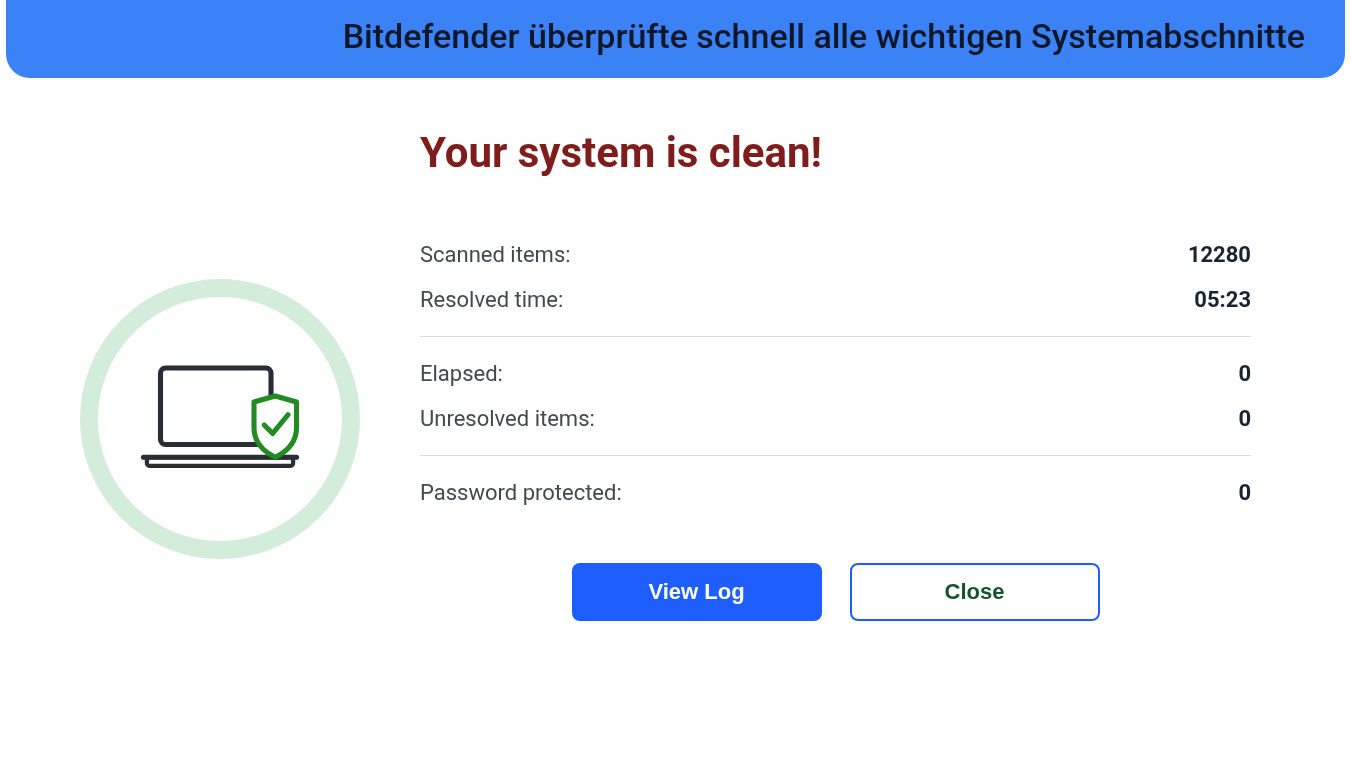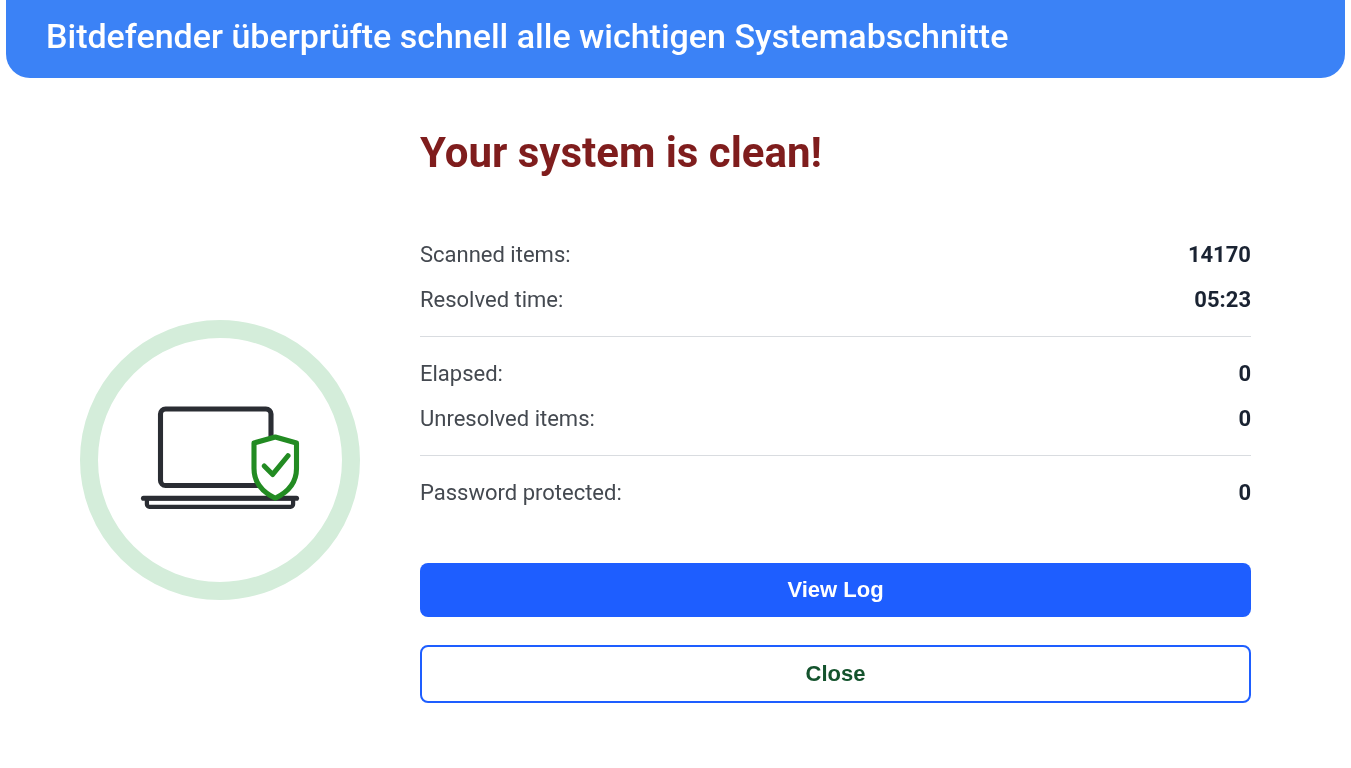--- a/index.html
+++ b/index.html
@@ -10,22 +10,22 @@
     body {
       font-family: -apple-system, BlinkMacSystemFont, "Segoe UI", Roboto, Helvetica, Arial, sans-serif;
       width: 1351px;
       height: 768px;
       background: #ffffff;
       position: relative;
       overflow: hidden;
     }
     .banner {
       background: #3b82f6;
-      color: #ffffff;
-      text-align: left;
+      color: #0f172a;
+      text-align: right;
       font-size: 34px;
       font-weight: 500;
       padding: 14px 40px 18px 40px;
       border-radius: 0 0 24px 24px;
       line-height: 1.35;
       margin: 0 6px;
     }
     .main {
       display: flex;
       padding: 40px 100px 0 80px;
@@ -81,21 +81,20 @@
       border: none;
       border-top: 1px solid #d9dce0;
       margin: 14px 0;
     }
     .buttons {
       display: flex;
       justify-content: center;
       gap: 28px;
       margin-top: 48px;
       padding-left: 0;
-      flex-direction: column;
     }
     .btn {
       min-width: 250px;
       padding: 14px 40px;
       font-size: 22px;
       font-weight: 600;
       border-radius: 8px;
       cursor: pointer;
       text-align: center;
     }
@@ -132,21 +131,21 @@
         <path d="M152 82 L162 92 L180 70" fill="none" stroke="#228B22" stroke-width="6" stroke-linecap="round" stroke-linejoin="round"></path>
       </svg>
     </div>
   </div>
 
   <div class="content">
     <h1 class="title">Your system is clean!</h1>
 
     <div class="stat-row">
       <span class="stat-label">Scanned items:</span>
-      <span class="stat-value">14170</span>
+      <span class="stat-value">12280</span>
     </div>
     <div class="stat-row">
       <span class="stat-label">Resolved time:</span>
       <span class="stat-value">05:23</span>
     </div>
 
     <hr class="divider">
 
     <div class="stat-row">
       <span class="stat-label">Elapsed:</span>

